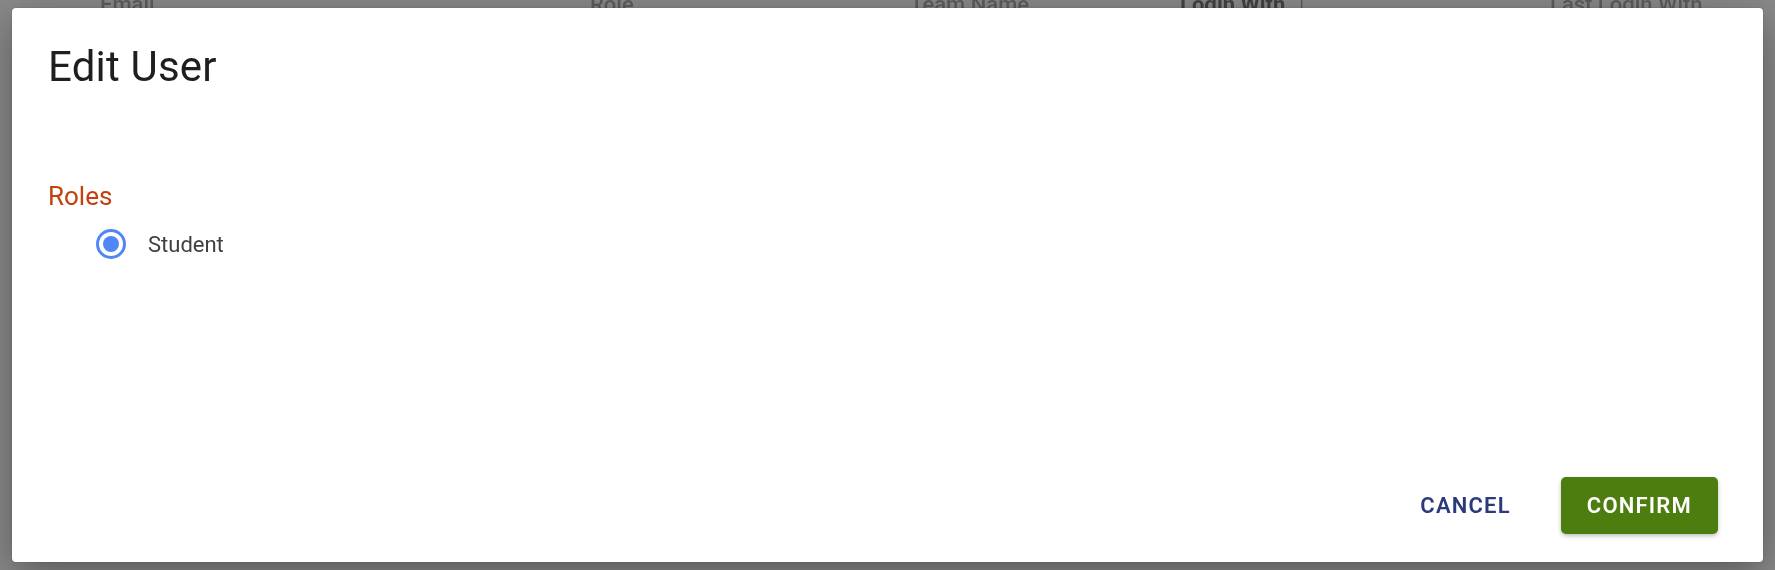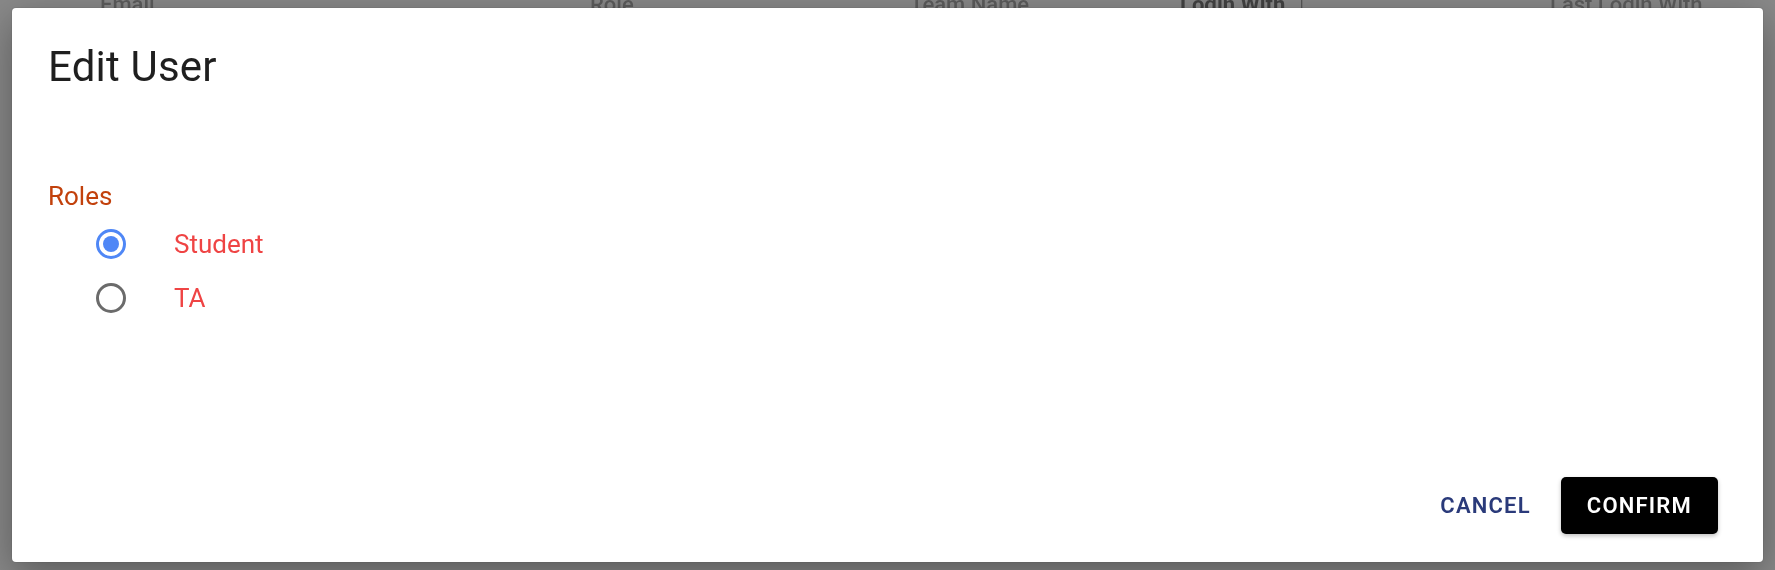--- a/index.html
+++ b/index.html
@@ -104,52 +104,51 @@
   .radio-inner {
     width: 16px;
     height: 16px;
     border-radius: 50%;
     background: #4f87f6;
     display: none;
   }
   .radio-outer.selected .radio-inner { display: block; }
 
   .radio-label {
-    font-size: 26px;
-    color: #ef4444;
+    font-size: 22px;
+    color: #404040;
     font-weight: 400;
-    margin-left: 26px;
   }
 
   .dialog-actions {
     display: flex;
     justify-content: flex-end;
     align-items: center;
-    gap: 4px;
+    gap: 24px;
     padding-right: 4px;
     padding-bottom: 6px;
   }
 
   .btn {
     font-size: 22px;
     font-weight: 600;
     letter-spacing: 1.2px;
     padding: 16px 26px;
     border-radius: 5px;
     border: none;
     cursor: pointer;
     text-transform: uppercase;
     font-family: inherit;
   }
   .btn-text {
     background: transparent;
     color: #2a3a7a;
   }
   .btn-contained {
-    background: #000000;
+    background: #4d7c0f;
     color: #ffffff;
     box-shadow: 0 2px 4px rgba(0,0,0,0.25);
   }
 </style>
 </head>
 <body>
 
 <div class="bg-table">
   <div class="bg-col email">Email</div>
   <div class="bg-col role">Role</div>
@@ -170,26 +169,20 @@
     <div class="section-label">Roles</div>
     <div class="radio-group">
 
       <label class="radio-item">
         <span class="radio-outer selected">
           <span class="radio-inner"></span>
         </span>
         <span class="radio-label">Student</span>
       </label>
 
-      <label class="radio-item">
-        <span class="radio-outer">
-          
-        </span>
-        <span class="radio-label">TA</span>
-      </label>
 
     </div>
   </div>
 
   <div class="dialog-actions">
     <button class="btn btn-text">Cancel</button>
     <button class="btn btn-contained">Confirm</button>
   </div>
 </div>
 

